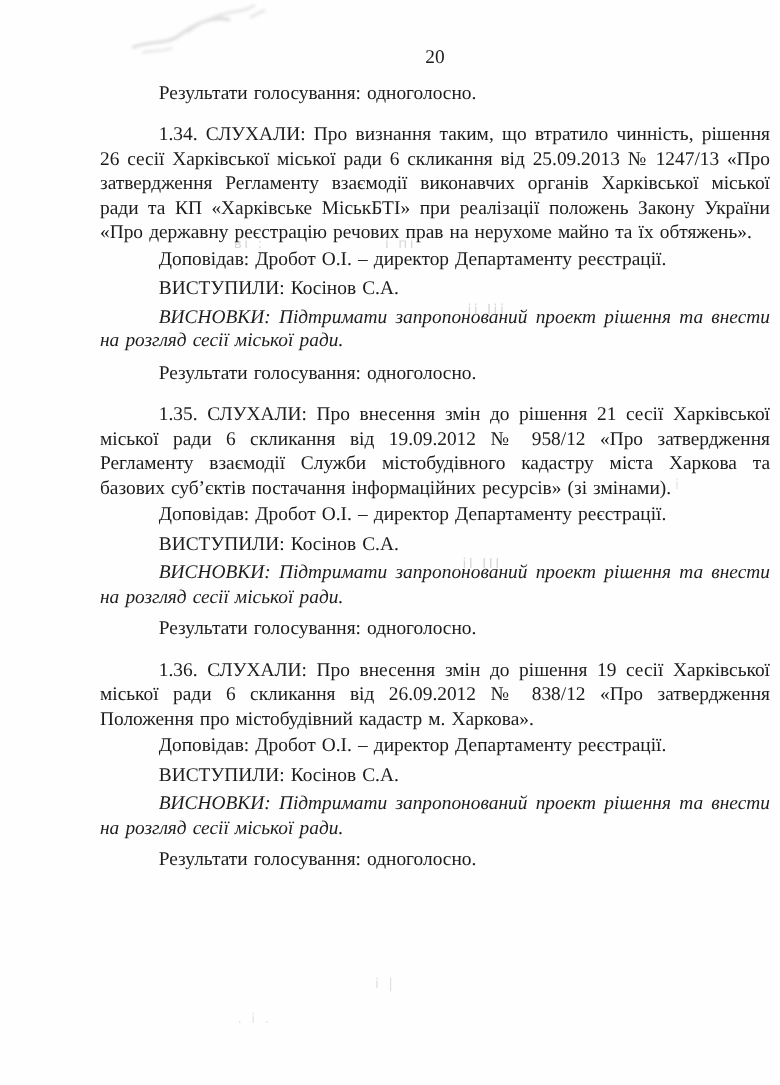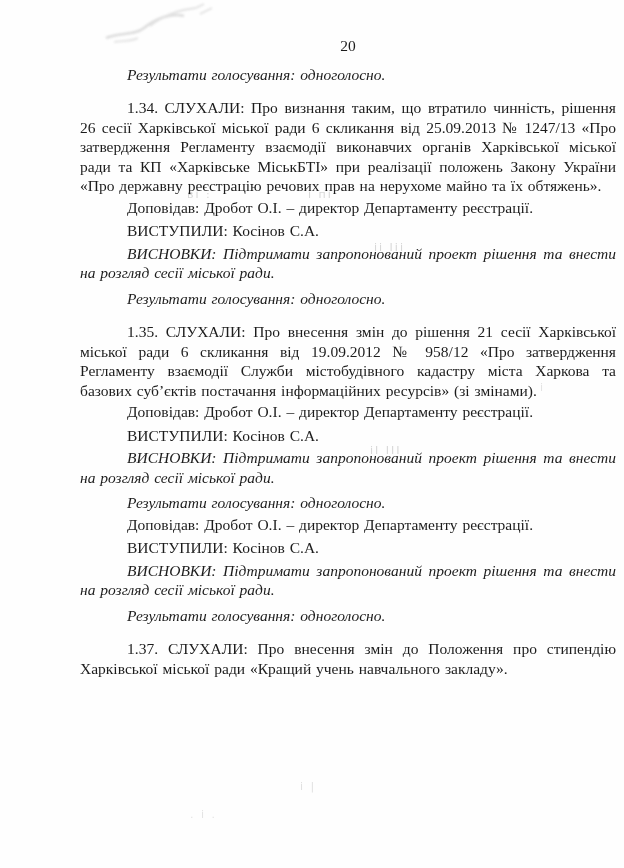--- a/index.html
+++ b/index.html
@@ -25,21 +25,21 @@
     line-height: 19.5px;
     text-align: justify;
     text-indent: 47px;
     word-spacing: 1px;
   }
   .page-number {
     text-align: center !important;
     text-indent: 0 !important;
     margin-top: 36px !important;
   }
-  .res   { font-style: italic; margin-top: 6px !important; }
+  .res   { margin-top: 6px !important; }
   .first { margin-top: 9px !important; }
   .item  { margin-top: 14px !important; }
   .rep   { margin-top: 2px !important; }
   .spo   { margin-top: 4px !important; }
   .con   { margin-top: 3px !important; font-style: italic; }
 
   
   .artifact {
     position: absolute;
     color: #a9a9a9;
@@ -90,20 +90,20 @@
     <p class="spo">ВИСТУПИЛИ: Косінов С.А.</p>
     <p class="con">ВИСНОВКИ: Підтримати запропонований проект рішення та внести на розгляд сесії міської ради.</p>
     <p class="res">Результати голосування: одноголосно.</p>
 
     <p class="item">1.35. СЛУХАЛИ: Про внесення змін до рішення 21 сесії Харківської міської ради 6 скликання від 19.09.2012 № 958/12 «Про затвердження Регламенту взаємодії Служби містобудівного кадастру міста Харкова та базових суб’єктів постачання інформаційних ресурсів» (зі змінами).</p>
     <p class="rep">Доповідав: Дробот О.І. – директор Департаменту реєстрації.</p>
     <p class="spo">ВИСТУПИЛИ: Косінов С.А.</p>
     <p class="con">ВИСНОВКИ: Підтримати запропонований проект рішення та внести на розгляд сесії міської ради.</p>
     <p class="res">Результати голосування: одноголосно.</p>
 
+    <p class="item">1.36. СЛУХАЛИ: Про внесення змін до рішення 19 сесії Харківської міської ради 6 скликання від 26.09.2012 № 838/12 «Про затвердження Положення про містобудівний кадастр м. Харкова».</p>
     <p class="rep">Доповідав: Дробот О.І. – директор Департаменту реєстрації.</p>
     <p class="spo">ВИСТУПИЛИ: Косінов С.А.</p>
     <p class="con">ВИСНОВКИ: Підтримати запропонований проект рішення та внести на розгляд сесії міської ради.</p>
     <p class="res">Результати голосування: одноголосно.</p>
 
-    <p class="item">1.37. СЛУХАЛИ: Про внесення змін до Положення про стипендію Харківської міської ради «Кращий учень навчального закладу».</p>
   </div>
 </div>
 
 </body></html>

